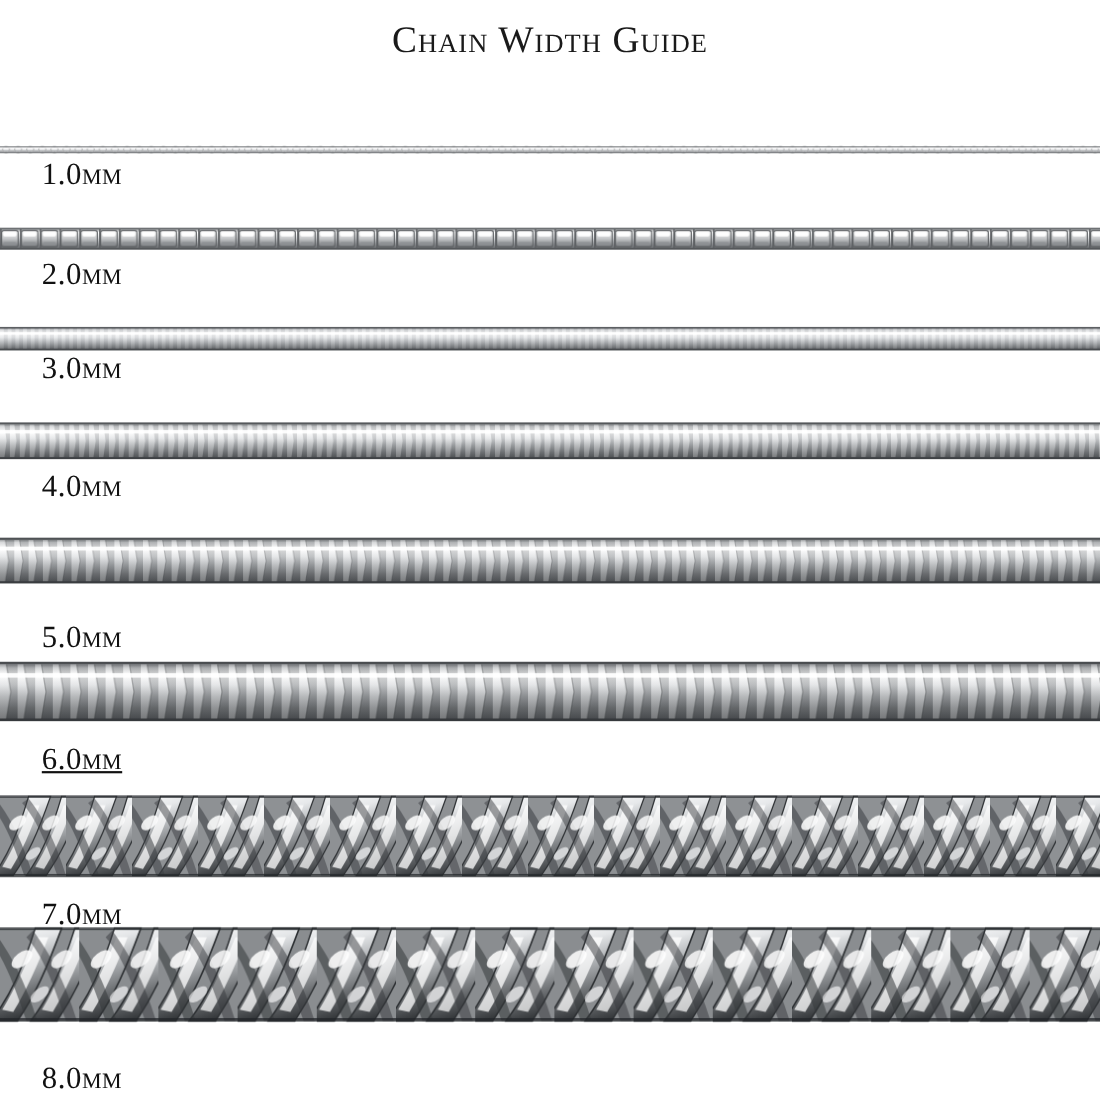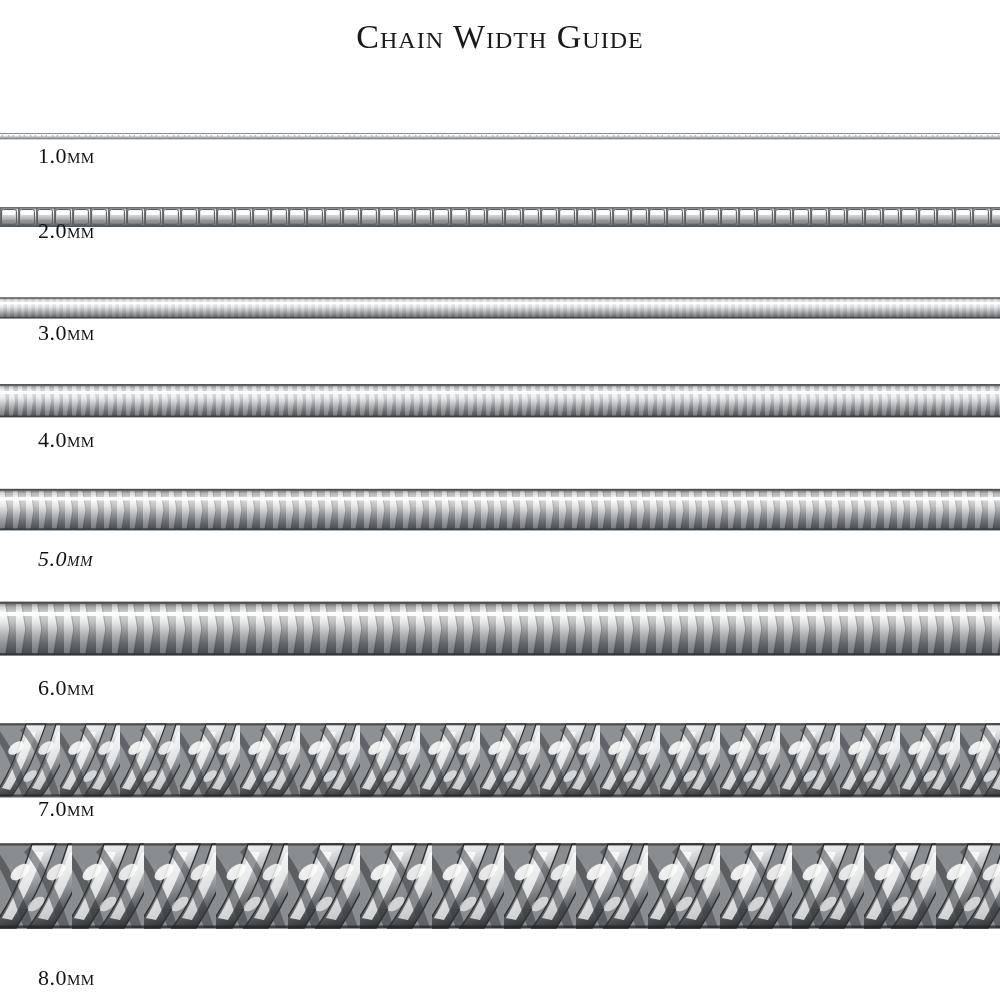--- a/index.html
+++ b/index.html
@@ -32,21 +32,21 @@
   .chain-row {
     position: absolute;
     left: 0;
     width: 1000px;
   }
 
   .chain-label {
     position: absolute;
     left: 38px;
     font-family: "Liberation Serif", serif;
-    font-size: 22px;
+    font-size: 28px;
     color: #111111;
     font-variant: small-caps;
     letter-spacing: 0.5px;
     white-space: nowrap;
   }
 
   
   .chain {
     position: absolute;
     left: 0;
@@ -106,21 +106,21 @@
           <rect x="3" y="11" width="12" height="4" rx="1.5" fill="#ffffff" opacity="0.95"></rect>
           <rect x="3" y="20" width="12" height="3" rx="1.5" fill="#8d9093" opacity="0.8"></rect>
           <rect x="0" y="8" width="1.6" height="18" fill="#5a5d60" opacity="0.85"></rect>
         </pattern>
       </defs>
       <rect x="0" y="0" width="1000" height="34" fill="url(#p2)"></rect>
       <rect x="0" y="7" width="1000" height="1.4" fill="#6f7275"></rect>
       <rect x="0" y="25.4" width="1000" height="1.6" fill="#55585b"></rect>
     </svg>
   </div>
-  <div class="chain-label" id="label2" style="top: 218px; font-family: Liberation Serif, serif;">2.0mm</div>
+  <div class="chain-label" id="label2" style="top: 234px; font-family: Liberation Serif, serif;">2.0mm</div>
 </div>
 
 <div class="chain-row">
   <div class="chain" id="chain3" style="top: 290px; height: 36px;">
     <svg width="1000" height="36" viewBox="0 0 1000 36" preserveAspectRatio="none">
       <defs>
         <linearGradient id="g3" x1="0" y1="0" x2="0" y2="1">
           <stop offset="0%" stop-color="#7c7f82"></stop>
           <stop offset="10%" stop-color="#d7d9db"></stop>
           <stop offset="26%" stop-color="#ffffff"></stop>
@@ -194,21 +194,21 @@
         </pattern>
       </defs>
       <rect x="0" y="8" width="1000" height="40" fill="url(#g5)"></rect>
       <rect x="0" y="8" width="1000" height="40" fill="url(#p5)"></rect>
       <rect x="0" y="8" width="1000" height="40" fill="url(#g5)" opacity="0.45"></rect>
       <rect x="0" y="6.8" width="1000" height="1.8" fill="#4f5255"></rect>
       <rect x="0" y="46.4" width="1000" height="2" fill="#3a3d40"></rect>
       <rect x="0" y="15" width="1000" height="3.4" fill="#ffffff" opacity="0.92"></rect>
     </svg>
   </div>
-  <div class="chain-label" id="label5" style="top: 546px; font-style: italic;">5.0mm</div>
+  <div class="chain-label" id="label5" style="top: 564px;">5.0mm</div>
 </div>
 
 <div class="chain-row">
   <div class="chain" id="chain6" style="top: 594px; height: 70px;">
     <svg width="1000" height="70" viewBox="0 0 1000 70" preserveAspectRatio="none">
       <defs>
         <linearGradient id="g6" x1="0" y1="0" x2="0" y2="1">
           <stop offset="0%" stop-color="#63666a"></stop>
           <stop offset="8%" stop-color="#c2c4c6"></stop>
           <stop offset="20%" stop-color="#ffffff"></stop>
@@ -224,21 +224,21 @@
         </pattern>
       </defs>
       <rect x="0" y="9" width="1000" height="52" fill="url(#g6)"></rect>
       <rect x="0" y="9" width="1000" height="52" fill="url(#p6)"></rect>
       <rect x="0" y="9" width="1000" height="52" fill="url(#g6)" opacity="0.42"></rect>
       <rect x="0" y="7.6" width="1000" height="2" fill="#4a4d50"></rect>
       <rect x="0" y="59.2" width="1000" height="2.4" fill="#36393c"></rect>
       <rect x="0" y="18" width="1000" height="4" fill="#ffffff" opacity="0.92"></rect>
     </svg>
   </div>
-  <div class="chain-label" id="label6" style="top: 675px;">6.0mm</div>
+  <div class="chain-label" id="label6" style="top: 675px; text-decoration: underline;">6.0mm</div>
 </div>
 
 <div class="chain-row">
   <div class="chain" id="chain7" style="top: 718px; height: 84px;">
     <svg width="1000" height="84" viewBox="0 0 1000 84" preserveAspectRatio="none">
       <defs>
         <linearGradient id="gr7a" x1="0" y1="0" x2="0.25" y2="1">
           <stop offset="0%" stop-color="#ffffff"></stop>
           <stop offset="28%" stop-color="#e6e8ea"></stop>
           <stop offset="55%" stop-color="#a8abae"></stop>
@@ -265,21 +265,21 @@
           <ellipse cx="16" cy="30" rx="9" ry="5" fill="#ffffff" opacity="0.85" transform="rotate(-38 16 30)"></ellipse>
           <ellipse cx="46" cy="30" rx="9" ry="5" fill="#ffffff" opacity="0.8" transform="rotate(-38 46 30)"></ellipse>
           <ellipse cx="30" cy="58" rx="8" ry="4" fill="#f2f3f4" opacity="0.7" transform="rotate(-38 30 58)"></ellipse>
         </pattern>
       </defs>
       <rect x="0" y="0" width="1000" height="84" fill="url(#rope7)"></rect>
       <rect x="0" y="5" width="1000" height="2.4" fill="#2e3134" opacity="0.7"></rect>
       <rect x="0" y="76.5" width="1000" height="3" fill="#26292c" opacity="0.75"></rect>
     </svg>
   </div>
-  <div class="chain-label" id="label7" style="top: 796px;">7.0mm</div>
+  <div class="chain-label" id="label7" style="top: 816px;">7.0mm</div>
 </div>
 
 <div class="chain-row">
   <div class="chain" id="chain8" style="top: 838px; height: 96px;">
     <svg width="1000" height="96" viewBox="0 0 1000 96" preserveAspectRatio="none">
       <defs>
         <linearGradient id="gr8a" x1="0" y1="0" x2="0.25" y2="1">
           <stop offset="0%" stop-color="#ffffff"></stop>
           <stop offset="26%" stop-color="#e4e6e8"></stop>
           <stop offset="54%" stop-color="#a4a7aa"></stop>

